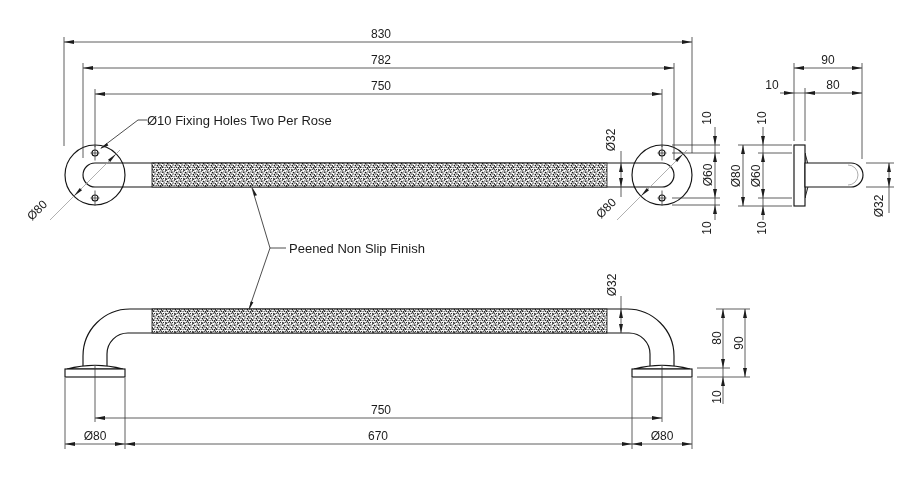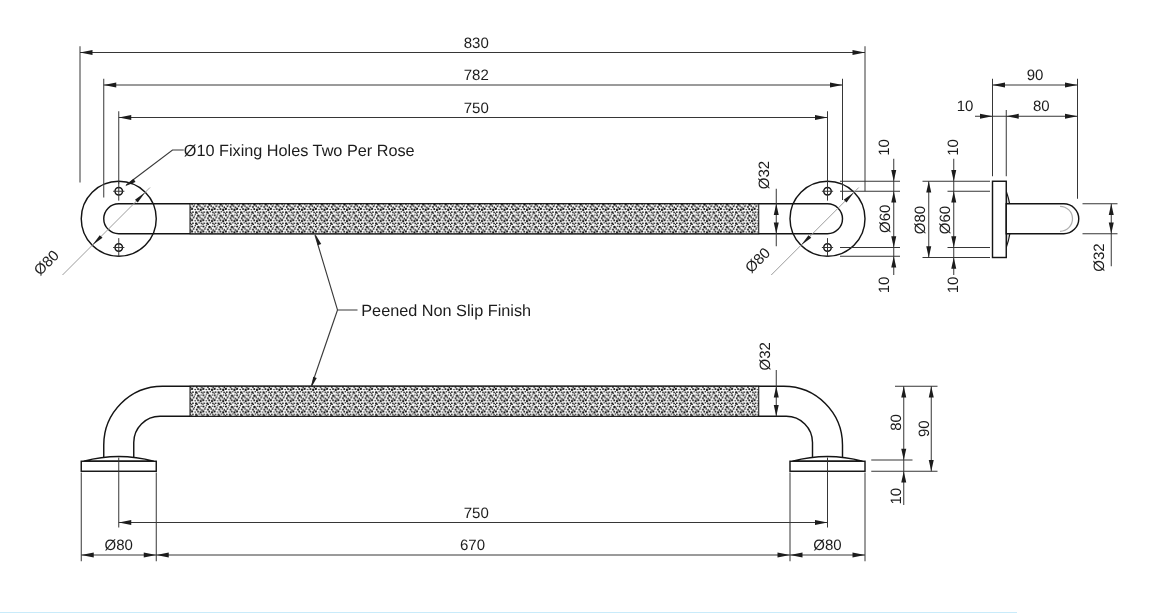--- a/index.html
+++ b/index.html
@@ -1,16 +1,16 @@
 <!DOCTYPE html>
 <html><head>
 <meta charset="utf-8">
 <style>
   html,body{margin:0;padding:0;background:#fff;}
-  .stage{width:924px;height:490px;position:relative;background:#0ea5e9;overflow:hidden;}
+  .stage{width:924px;height:490px;position:relative;background:#a3a3a3;overflow:hidden;}
   svg{display:block;}
   text{font-family:"Liberation Sans", sans-serif;fill:#1c1c1c;}
   .t12{font-size:12px;}
   .t13{font-size:13px;}
   .mid{text-anchor:middle;}
   .ol{stroke:#141414;stroke-width:1.15;fill:none;}          
   .olw{stroke:#141414;stroke-width:1.15;fill:#fff;}         
   .dl{stroke:#363636;stroke-width:0.8;fill:none;}           
   .ldr{stroke:#3a3a3a;stroke-width:0.9;fill:none;}          
   .diag{stroke:#9c9c9c;stroke-width:0.8;fill:none;}         

